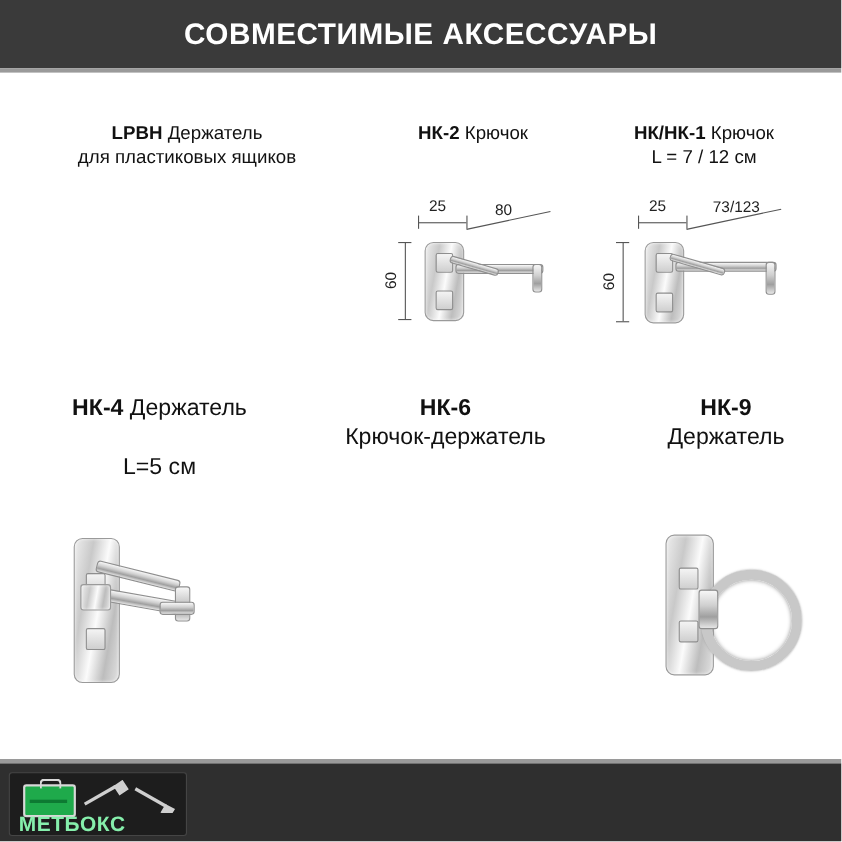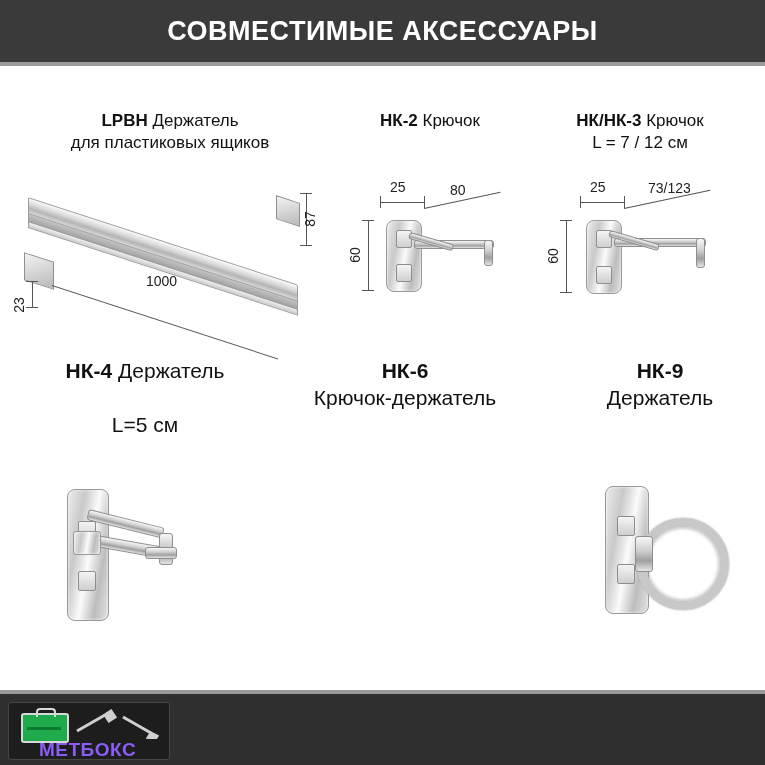--- a/index.html
+++ b/index.html
@@ -175,25 +175,24 @@
     top: 12px;
     width: 34px;
     height: 3px;
     background: #0d7a32;
   }
   .logo-text {
     position: absolute;
     left: 8px;
     top: 36px;
     width: 146px;
-    color: #8b5cf6;
+    color: #86efac;
     font-size: 19px;
     font-weight: bold;
     letter-spacing: 0.5px;
-    margin-left: 22px;
   }
   .logo-spanner {
     position: absolute;
     left: 62px;
     top: 6px;
     width: 90px;
     height: 30px;
   }
 </style>
 </head>
@@ -208,45 +207,20 @@
 
   <div class="item" style="left:20px; top:110px; width:300px;">
     <div class="item-title">
       <span class="code">LPBH</span>
       <span>Держатель</span>
       <br>
       <span>для пластиковых ящиков</span>
     </div>
   </div>
 
-  <div class="art" style="left:18px; top:185px; width:300px; height:145px;">
-
-    <div style="position:absolute; left:10px; top:12px; width:268px; height:106px; transform:skewY(18deg); transform-origin:0 0;">
-      <div class="rail-body" style="left:0; top:0; width:268px; height:17px; border-radius:2px;"></div>
-      <div class="rail-body" style="left:0; top:16px; width:268px; height:9px; background:linear-gradient(180deg,#c2c2c2,#9d9d9d);"></div>
-      <div class="rail-body" style="left:0; top:24px; width:268px; height:5px; background:linear-gradient(180deg,#efefef,#cbcbcb);"></div>
-    </div>
-
-    <div style="position:absolute; left:6px; top:72px; width:28px; height:26px; background:linear-gradient(150deg,#f2f2f2,#b9b9b9); border:1px solid #909090; transform:skewY(18deg);"></div>
-
-    <div style="position:absolute; left:258px; top:14px; width:22px; height:22px; background:linear-gradient(150deg,#f2f2f2,#b9b9b9); border:1px solid #909090; transform:skewY(18deg);"></div>
-
-    <div class="dim-line v-line" style="left:288px; top:8px; height:52px;"></div>
-    <div class="tick" style="left:282px; top:8px; width:12px; height:1px;"></div>
-    <div class="tick" style="left:282px; top:60px; width:12px; height:1px;"></div>
-    <div class="dim-label rot-90" style="left:282px; top:26px; width:20px; text-align:center;">87</div>
-
-    <div class="dim-line" style="left:34px; top:100px; width:226px; height:1px; transform:skewY(18deg); transform-origin:0 0;"></div>
-    <div class="dim-label" style="left:128px; top:88px;">1000</div>
-
-    <div class="dim-line v-line" style="left:14px; top:96px; height:26px;"></div>
-    <div class="tick" style="left:8px; top:96px; width:12px; height:1px;"></div>
-    <div class="tick" style="left:8px; top:122px; width:12px; height:1px;"></div>
-    <div class="dim-label rot-90" style="left:-12px; top:112px; width:26px; text-align:center;">23</div>
-  </div>
 
   <div class="item" style="left:330px; top:110px; width:200px;">
     <div class="item-title">
       <span class="code">НК-2</span>
       <span>Крючок</span>
     </div>
   </div>
 
   <div class="art" style="left:358px; top:180px; width:180px; height:140px;">
 
@@ -268,21 +242,21 @@
     <div class="dim-label" style="left:92px; top:2px;">80</div>
 
     <div class="dim-line v-line" style="left:10px; top:40px; height:70px;"></div>
     <div class="tick" style="left:4px; top:40px; width:12px; height:1px;"></div>
     <div class="tick" style="left:4px; top:110px; width:12px; height:1px;"></div>
     <div class="dim-label rot-90" style="left:-16px; top:67px; width:26px; text-align:center;">60</div>
   </div>
 
   <div class="item" style="left:530px; top:110px; width:220px;">
     <div class="item-title">
-      <span class="code">НК/НК-3</span>
+      <span class="code">НК/НК-1</span>
       <span>Крючок</span>
       <br>
       <span>L = 7 / 12 см</span>
     </div>
   </div>
 
   <div class="art" style="left:548px; top:180px; width:200px; height:140px;">
     <div class="plate" style="left:38px; top:40px; width:34px; height:72px;"></div>
     <div class="slot" style="left:48px; top:50px; width:14px; height:16px;"></div>
     <div class="slot" style="left:48px; top:86px; width:14px; height:16px;"></div>

